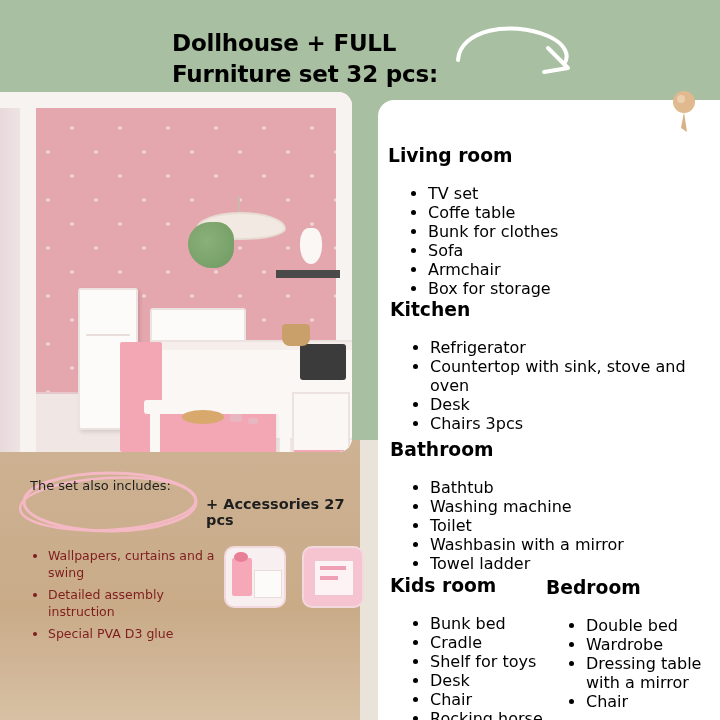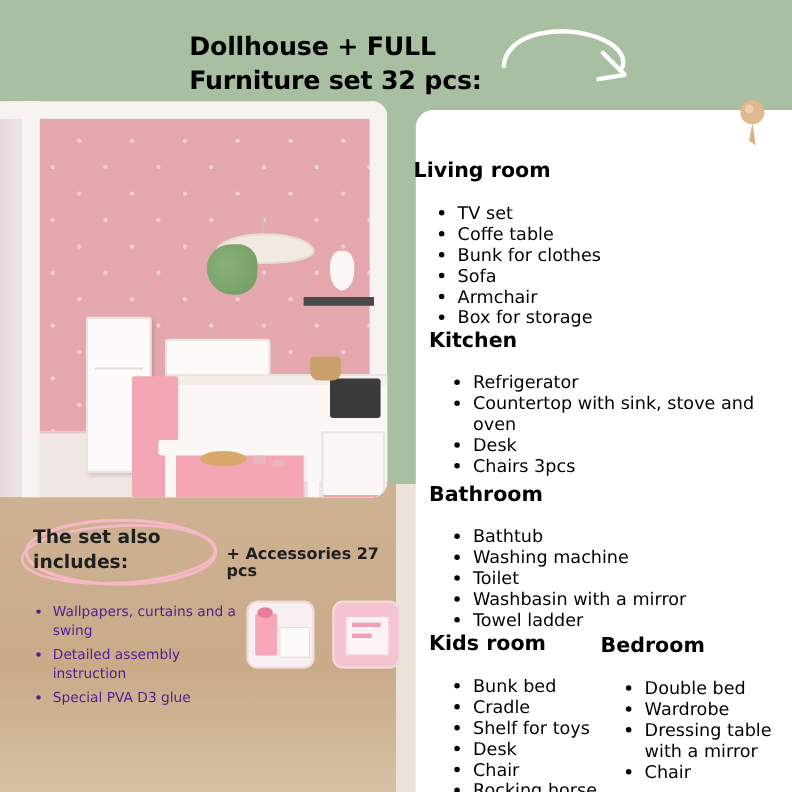--- a/index.html
+++ b/index.html
@@ -182,60 +182,60 @@
   .card {
     position: absolute;
     left: 378px;
     top: 100px;
     width: 342px;
     height: 620px;
     background: #ffffff;
     border-radius: 16px 0 0 0;
   }
   .sec { position: absolute; }
-  #sec-living { left: 376px; top: 126px; width: 300px; }
+  #sec-living { left: 388px; top: 126px; width: 300px; }
   #sec-kitchen { left: 390px; top: 280px; width: 300px; }
   #sec-bathroom { left: 390px; top: 420px; width: 300px; }
   #sec-kids { left: 390px; top: 556px; width: 160px; }
   #sec-bedroom { left: 546px; top: 558px; width: 170px; }
 
   
   .pin {
     position: absolute; left: 662px; top: 88px; width: 44px; height: 44px;
   }
 
   
   .setalso {
     position: absolute;
     left: 30px;
     top: 478px;
     width: 180px;
-    font-size: 17px;
-    font-weight: bold;
+    font-size: 13px;
+    font-weight: normal;
     line-height: 1.3;
     color: #1f1f1f;
   }
   .ovalsvg {
     position: absolute;
     left: 14px;
     top: 466px;
     width: 200px;
     height: 72px;
   }
   .setlist {
     position: absolute;
     left: 30px;
     top: 548px;
     width: 190px;
   }
   .setlist ul { margin: 0; padding-left: 18px; list-style: disc; }
   .setlist li {
     font-size: 12.5px;
     line-height: 1.35;
-    color: #4c1d95;
+    color: #7f1d1d;
     margin-bottom: 5px;
   }
   .accessories {
     position: absolute;
     left: 206px;
     top: 496px;
     width: 170px;
     font-size: 14.5px;
     font-weight: bold;
     color: #1f1f1f;

